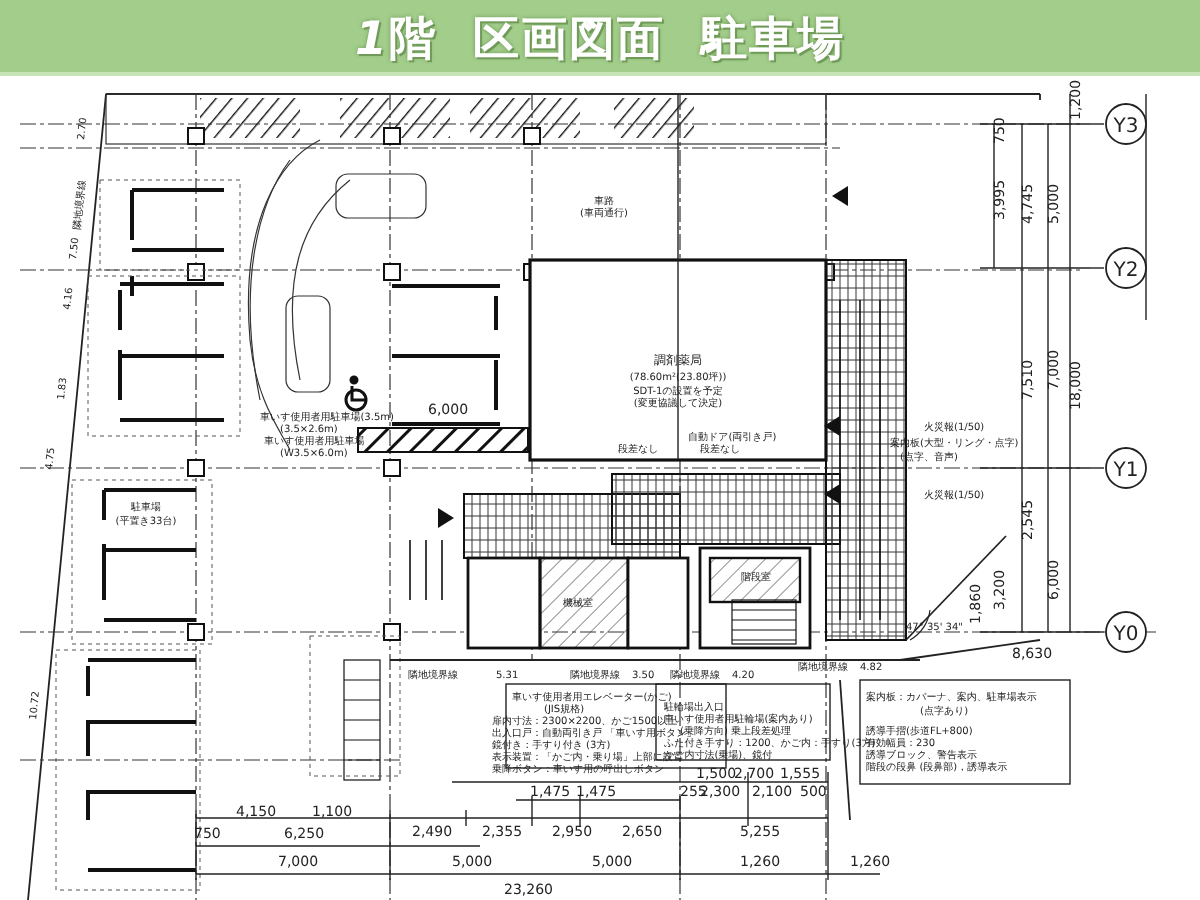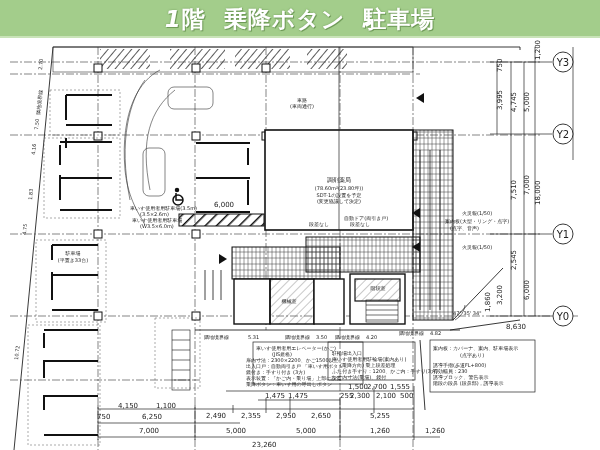--- a/index.html
+++ b/index.html
@@ -12,21 +12,21 @@
   svg text { font-family:"DejaVu Sans", sans-serif; fill:#222; }
   .dim { font-size:7px; }
   .lbl { font-size:5px; }
   .axis-lbl { font-size:10px; }
 </style>
 </head>
 <body>
 
 <div class="title-bar">
   <div class="title">
-    <span class="num">1</span><span>階</span><span class="gap"></span><span>乗降ボタン</span><span class="gap"></span><span>駐車場</span>
+    <span class="num">1</span><span>階</span><span class="gap"></span><span>区画図面</span><span class="gap"></span><span>駐車場</span>
   </div>
 </div>
 
 <svg class="plan" viewBox="0 38 600 412" width="600" height="412" xmlns="http://www.w3.org/2000/svg">
   <defs>
     <pattern id="hatch" patternUnits="userSpaceOnUse" width="8" height="8" patternTransform="rotate(45)">
       <line x1="0" y1="0" x2="0" y2="8" stroke="#111" stroke-width="3"></line>
     </pattern>
     <pattern id="grid-fine" patternUnits="userSpaceOnUse" width="4" height="6">
       <rect width="4" height="6" fill="none" stroke="#333" stroke-width="0.5"></rect>

